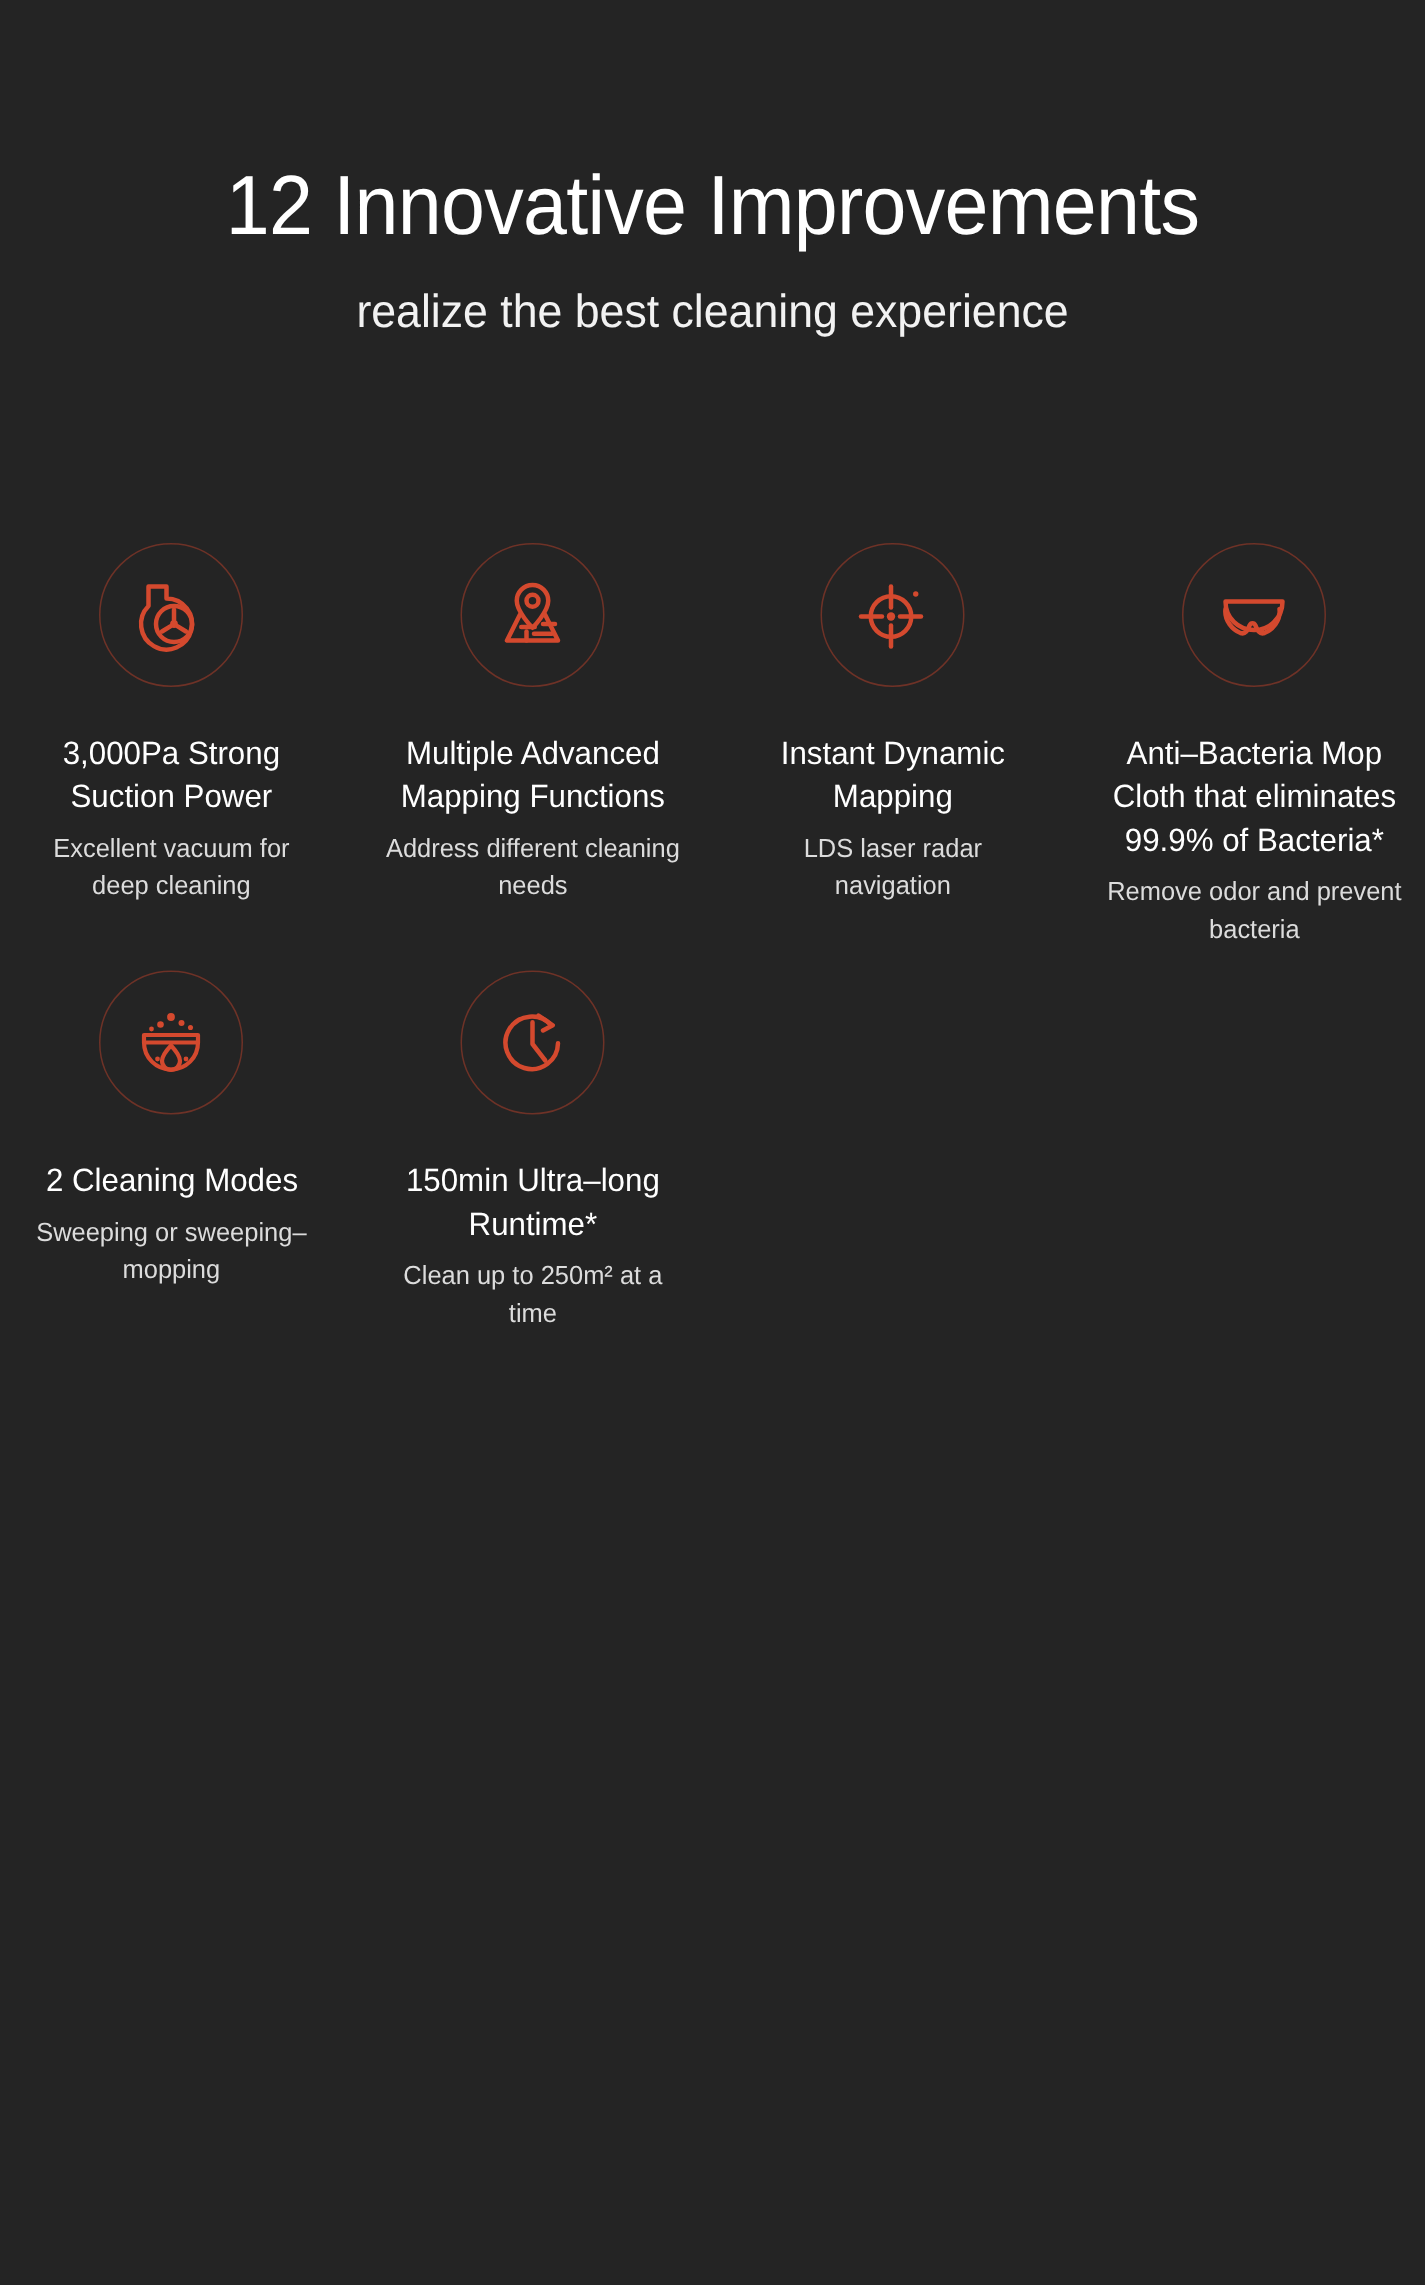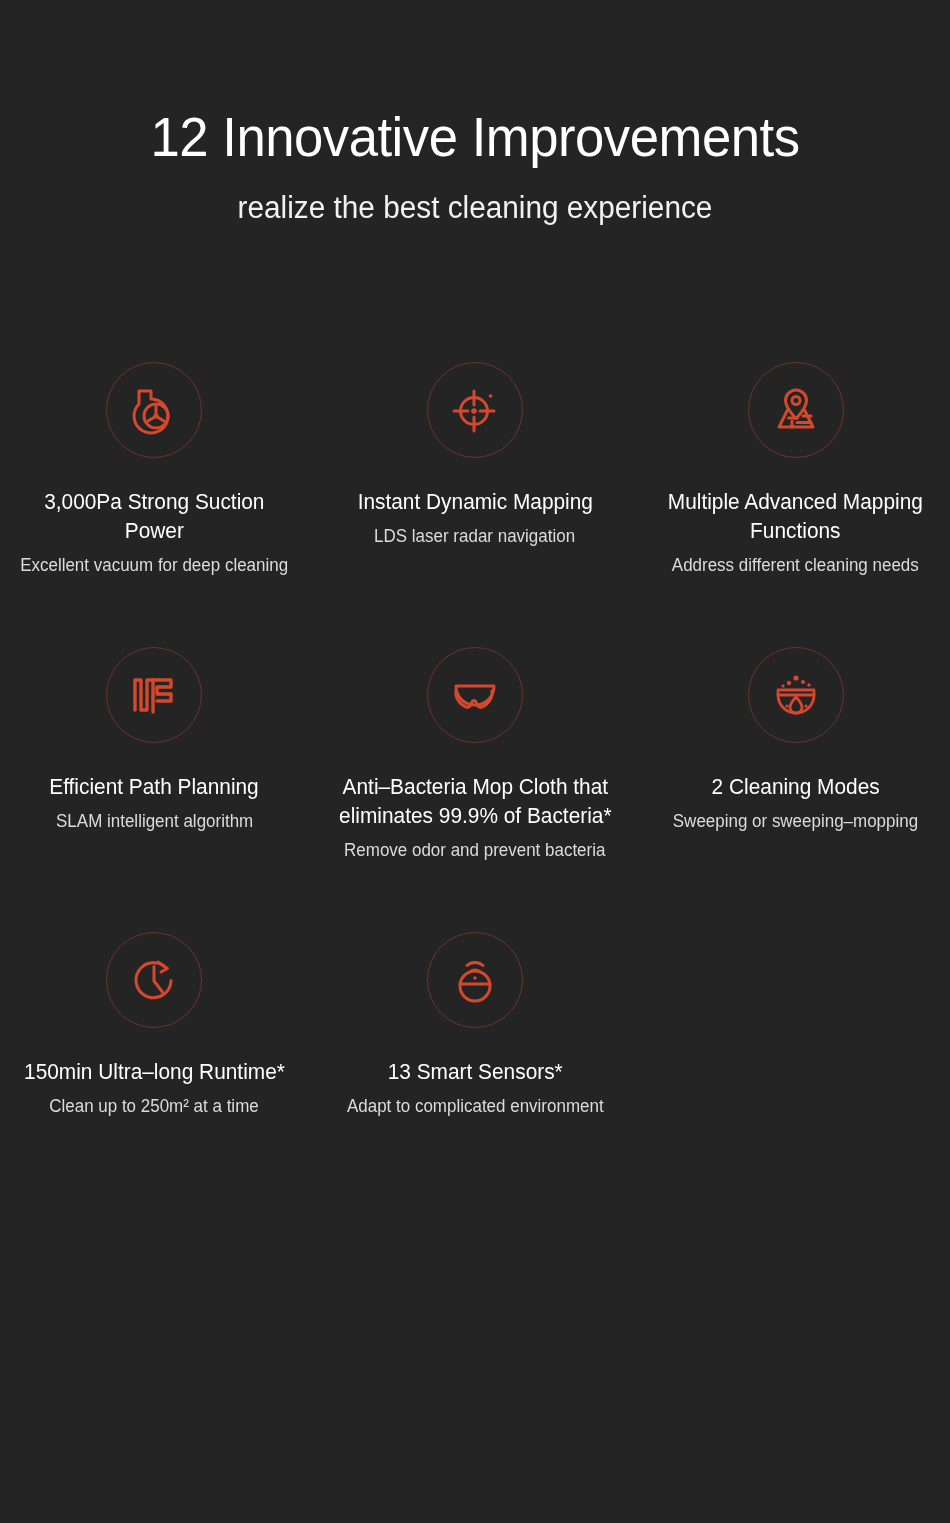--- a/index.html
+++ b/index.html
@@ -44,21 +44,21 @@
     transform: scaleX(0.96);
   }
 
   
   .grid {
     position: absolute;
     top: 362px;
     left: 0;
     width: 950px;
     display: grid;
-    grid-template-columns: repeat(3, 1fr);
+    grid-template-columns: repeat(4, 1fr);
     grid-template-rows: repeat(4, 285px);
     column-gap: 12px;
   }
   .cell {
     display: flex;
     flex-direction: column;
     align-items: center;
     padding: 0 12px;
     box-sizing: border-box;
   }
@@ -120,61 +120,50 @@
           <path d="M28.8 36.4 L23 40"></path>
           <path d="M33.2 36.4 L39 40"></path>
         </svg>
       </div>
       <div class="cell-title">3,000Pa Strong Suction Power</div>
       <div class="cell-desc">Excellent vacuum for deep cleaning</div>
     </div>
 
     <div class="cell">
       <div class="icon-circle">
+        <svg width="58" height="58" viewBox="0 0 58 58" fill="none" stroke="#d4492e" stroke-width="3" stroke-linejoin="round" stroke-linecap="round">
+          <path d="M29 9 a10.5 10.5 0 0 1 10.5 10.5 c0 7.5 -10.5 18 -10.5 18 s-10.5 -10.5 -10.5 -18 A10.5 10.5 0 0 1 29 9 z"></path>
+          <circle cx="29" cy="19.5" r="4"></circle>
+          <path d="M20.5 29 L12 46 h34 L37.5 29"></path>
+          <path d="M21.5 37 h9"></path>
+          <path d="M36 35 h8"></path>
+          <path d="M25 46 v-6"></path>
+          <path d="M30 41.5 h12"></path>
+        </svg>
+      </div>
+      <div class="cell-title wide-title">Multiple Advanced Mapping Functions</div>
+      <div class="cell-desc">Address different cleaning needs</div>
+    </div>
+
+    <div class="cell">
+      <div class="icon-circle">
         <svg width="58" height="58" viewBox="0 0 58 58" fill="none" stroke="#d4492e" stroke-width="3" stroke-linecap="round">
           <circle cx="28" cy="30" r="13.5"></circle>
           <path d="M28 10 V24"></path>
           <path d="M28 36 V50"></path>
           <path d="M8 30 H22"></path>
           <path d="M34 30 H48"></path>
           <circle cx="28" cy="30" r="2.8" fill="#d4492e" stroke="none"></circle>
           <circle cx="44.5" cy="15" r="1.8" fill="#d4492e" stroke="none"></circle>
         </svg>
       </div>
       <div class="cell-title">Instant Dynamic Mapping</div>
       <div class="cell-desc">LDS laser radar navigation</div>
     </div>
 
-    <div class="cell">
-      <div class="icon-circle">
-        <svg width="58" height="58" viewBox="0 0 58 58" fill="none" stroke="#d4492e" stroke-width="3" stroke-linejoin="round" stroke-linecap="round">
-          <path d="M29 9 a10.5 10.5 0 0 1 10.5 10.5 c0 7.5 -10.5 18 -10.5 18 s-10.5 -10.5 -10.5 -18 A10.5 10.5 0 0 1 29 9 z"></path>
-          <circle cx="29" cy="19.5" r="4"></circle>
-          <path d="M20.5 29 L12 46 h34 L37.5 29"></path>
-          <path d="M21.5 37 h9"></path>
-          <path d="M36 35 h8"></path>
-          <path d="M25 46 v-6"></path>
-          <path d="M30 41.5 h12"></path>
-        </svg>
-      </div>
-      <div class="cell-title wide-title">Multiple Advanced Mapping Functions</div>
-      <div class="cell-desc">Address different cleaning needs</div>
-    </div>
-
-    <div class="cell">
-      <div class="icon-circle">
-        <svg width="58" height="58" viewBox="0 0 58 58" fill="none" stroke="#d4492e" stroke-width="3.4" stroke-linejoin="round" stroke-linecap="round">
-          <path d="M10 44 V14 M10 14 H16 M16 14 V44 M16 44 H22 M22 44 V14 M22 14 H28 M28 14 V46"></path>
-          <path d="M28 14 H46 M46 14 V21 M46 21 H32 M32 21 V28 M32 28 H46 M46 28 V35 M46 35 H32"></path>
-          <circle cx="28" cy="31" r="1.8" fill="#d4492e" stroke="none"></circle>
-        </svg>
-      </div>
-      <div class="cell-title">Efficient Path Planning</div>
-      <div class="cell-desc">SLAM intelligent algorithm</div>
-    </div>
 
     <div class="cell">
       <div class="icon-circle">
         <svg width="62" height="62" viewBox="0 0 62 62" fill="none" stroke="#d4492e" stroke-width="3" stroke-linejoin="round" stroke-linecap="round">
           <path d="M12 22 H50 a0 0 0 0 1 0 0 c0 11 -8.5 19 -19 19 S12 33 12 22 z"></path>
           <path d="M12 27 c-1 8 5 14 10 16 c3 1 5 -2 6 -5 c1 -2 3 -2 4 0 c1 3 3 6 6 5 c5 -2 11 -8 10 -16"></path>
         </svg>
       </div>
       <div class="cell-title wide-title">Anti–Bacteria Mop Cloth that eliminates 99.9% of Bacteria*</div>
       <div class="cell-desc">Remove odor and prevent bacteria</div>
@@ -208,28 +197,15 @@
           <path d="M33 11 L42.5 17.5 L36 21"></path>
           <path d="M29 15.5 V30 L37.5 41"></path>
         </svg>
       </div>
       <div class="cell-title wide-title">150min Ultra–long Runtime*</div>
       <div class="cell-desc">Clean up to 250m² at a time</div>
     </div>
 
 
 
-    <div class="cell">
-      <div class="icon-circle">
-        <svg width="58" height="58" viewBox="0 0 58 58" fill="none" stroke="#d4492e" stroke-width="3" stroke-linejoin="round" stroke-linecap="round">
-          <circle cx="29" cy="35" r="15"></circle>
-          <path d="M14 33 H44"></path>
-          <path d="M21 14.5 a12 12 0 0 1 16 0"></path>
-          <path d="M24 21 a7.5 7.5 0 0 1 10 0"></path>
-          <circle cx="29" cy="27" r="1.8" fill="#d4492e" stroke="none"></circle>
-        </svg>
-      </div>
-      <div class="cell-title">13 Smart Sensors*</div>
-      <div class="cell-desc">Adapt to complicated environment</div>
-    </div>
 
   </div>
 </div>
 
 </body></html>

